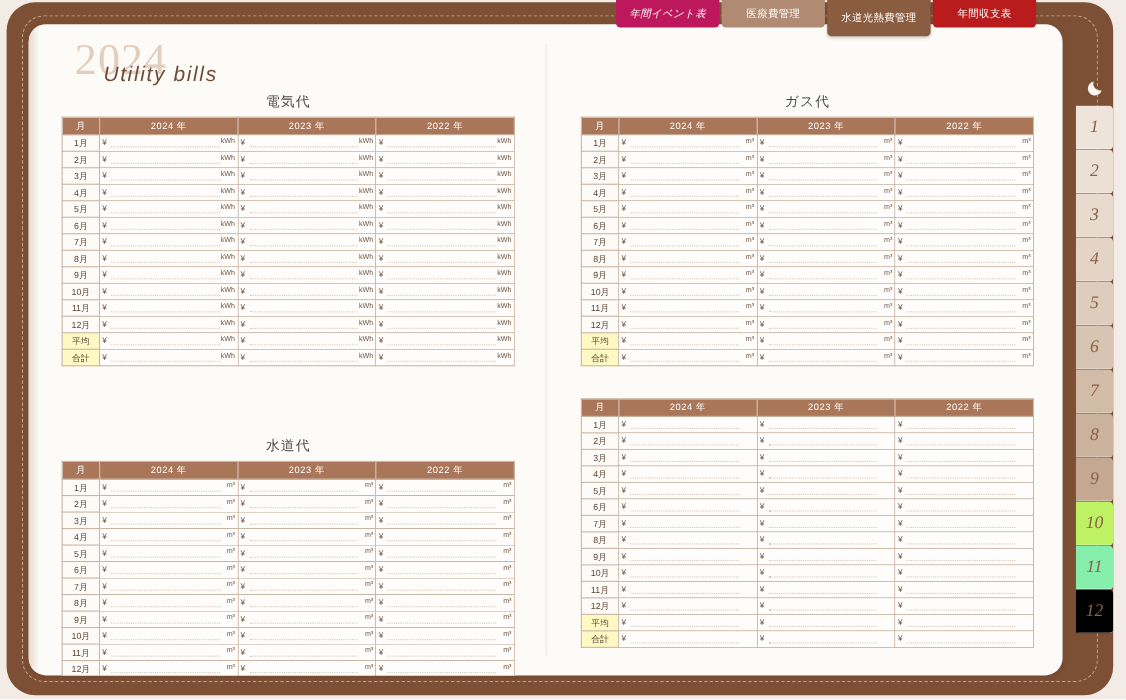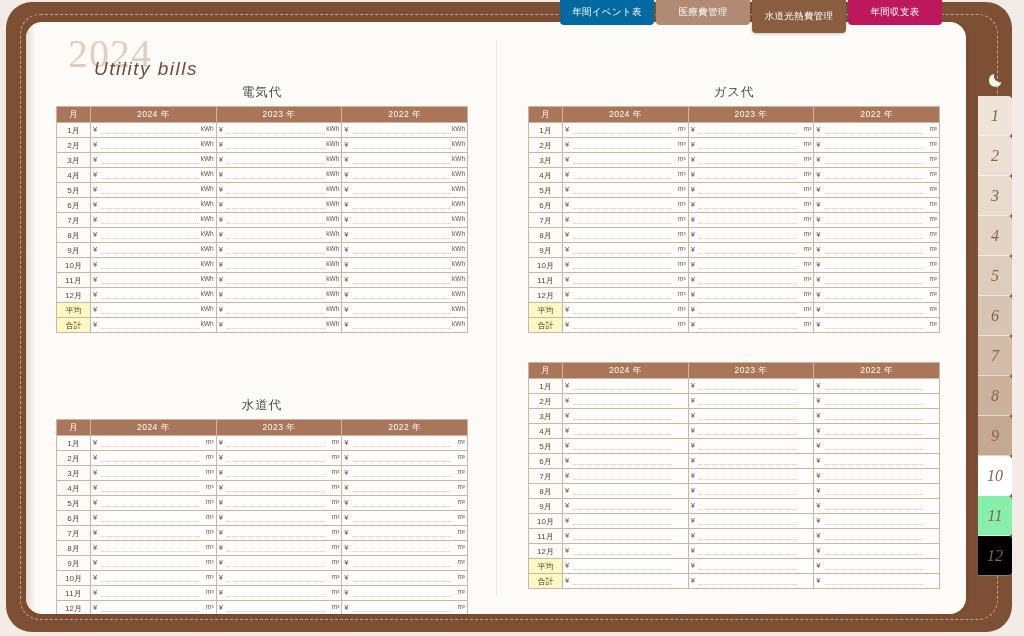--- a/index.html
+++ b/index.html
@@ -213,21 +213,21 @@
       </div>
       <div class="month-tab" style="background: rgb(210, 188, 168);">
         <span>7</span>
       </div>
       <div class="month-tab" style="background: rgb(203, 178, 157);">
         <span>8</span>
       </div>
       <div class="month-tab" style="background: rgb(196, 168, 146);">
         <span>9</span>
       </div>
-      <div class="month-tab" style="background: #ffffff;">
+      <div class="month-tab" style="background: #bef264;">
         <span>10</span>
       </div>
       <div class="month-tab" style="background: #86efac;">
         <span>11</span>
       </div>
       <div class="month-tab" style="background: #000000;">
         <span>12</span>
       </div>
     </div>
 
@@ -1268,27 +1268,27 @@
                 <span class="yen">¥</span>
                 <span class="dashline"></span>
               </td>
             </tr>
           </tbody>
         </table>
       </div>
   </div>
 
   <div class="top-tabs" id="top-tabs">
-      <div class="top-tab" style="background: #0369a1;">
+      <div class="top-tab" style="background: #be185d; font-style: italic;">
         <span>年間イベント表</span>
       </div>
       <div class="top-tab" style="background: rgb(176, 138, 114);">
         <span>医療費管理</span>
       </div>
       <div class="top-tab active" style="background: rgb(138, 92, 64);">
         <span>水道光熱費管理</span>
       </div>
-      <div class="top-tab" style="background: #be185d;">
+      <div class="top-tab" style="background: #b91c1c;">
         <span>年間収支表</span>
       </div>
     </div>
 
 </div>
 
 </body></html>

